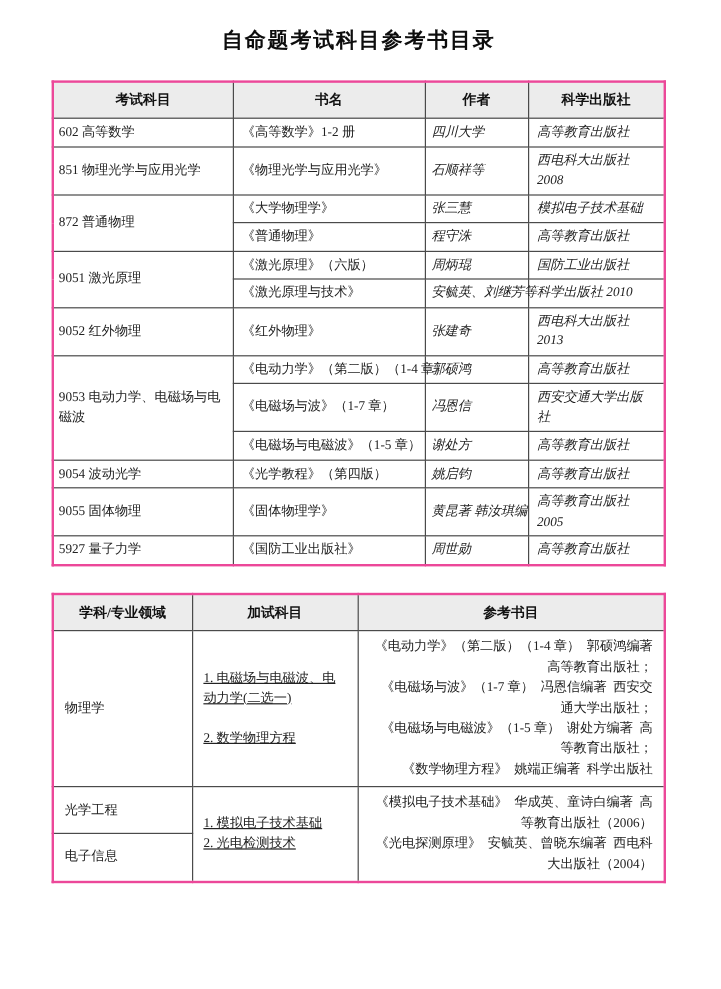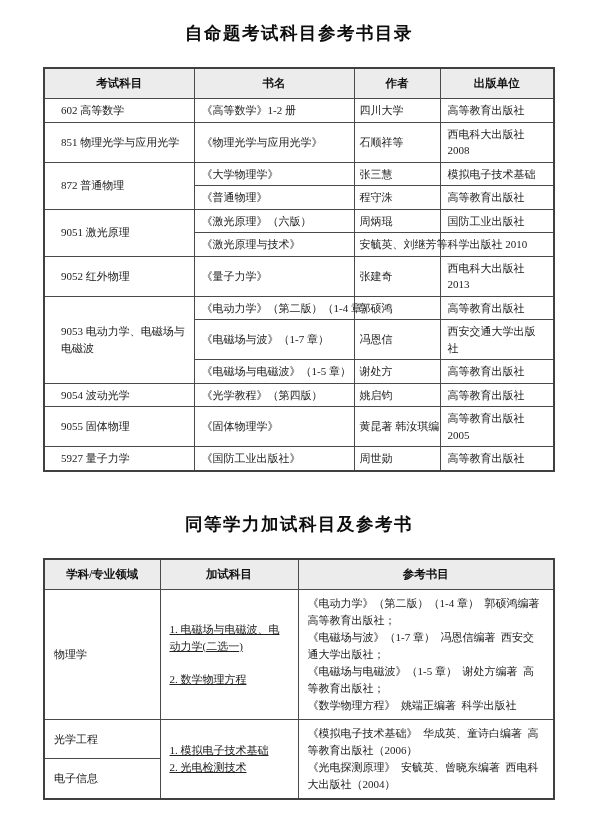--- a/index.html
+++ b/index.html
@@ -9,62 +9,62 @@
   }
   .page{position:relative;width:598px;height:824px;background:#ffffff;}
   .title{
     margin:0;font-weight:700;text-align:center;
     font-size:17.5px;letter-spacing:1.5px;color:#0d0d0d;
   }
   .title1{padding-top:21px;}
   .title2{margin-top:40px;}
   table.ref-table{
     border-collapse:collapse;table-layout:fixed;width:510px;
-    margin:0 auto;border:2px solid #404040;background:#fff;
+    margin:0 auto;border:2px solid #ec4899;background:#fff;
   }
   #table1{margin-top:22px;}
   #table2{margin-top:22px;}
   .ref-table th{
     background:#ececec;font-weight:700;font-size:11.5px;color:#111;
     padding:7px 2px;text-align:center;border:1px solid #4a4a4a;
   }
   .ref-table td{
     border:1px solid #4a4a4a;font-size:11px;line-height:1.5;
     padding:3px 7px;vertical-align:middle;text-align:left;color:#222;
   }
   
-  #table1 td.c0{padding-left:16px;}
+  #table1 td.c0{padding-left:4px;}
   #table1 td.c1{white-space:nowrap;margin-left:20px;}
-  #table1 td.c2{white-space:nowrap;padding-left:5px;padding-right:20px;}
-  #table1 td.c3{white-space:pre-line;}
+  #table1 td.c2{white-space:nowrap;padding-left:5px;padding-right:20px;font-style:italic;}
+  #table1 td.c3{white-space:pre-line;font-style:italic;}
   
   #table2 td.c0{padding-left:9px;}
   #table2 td.c1{white-space:pre-wrap;padding:6px 9px;text-decoration:underline;}
-  #table2 td.c2{white-space:pre-wrap;padding:5px 9px;line-height:1.55;}
+  #table2 td.c2{white-space:pre-wrap;padding:5px 9px;line-height:1.55;text-align:right;}
 </style>
 </head>
 <body>
 
 <div class="page">
 
   <h1 class="title title1">自命题考试科目参考书目录</h1>
 
   <table id="table1" class="ref-table">
     <colgroup>
       <col style="width:150px">
         <col style="width:160px">
         <col style="width:86px">
         <col style="width:114px">
     </colgroup>
     <thead>
       <tr>
           <th>考试科目</th>
           <th>书名</th>
           <th>作者</th>
-          <th>出版单位</th>
+          <th>科学出版社</th>
         </tr>
     </thead>
     <tbody>
         <tr>
           <td class="c0">602 高等数学</td>
           <td class="c1">《高等数学》1-2 册</td>
           <td class="c2">四川大学</td>
           <td class="c3">高等教育出版社</td>
         </tr>
         <tr>
@@ -91,21 +91,21 @@
           <td class="c2">周炳琨</td>
           <td class="c3">国防工业出版社</td>
         </tr>
         <tr>
           <td class="c1">《激光原理与技术》</td>
           <td class="c2">安毓英、刘继芳等</td>
           <td class="c3">科学出版社 2010</td>
         </tr>
         <tr>
           <td class="c0">9052 红外物理</td>
-          <td class="c1">《量子力学》</td>
+          <td class="c1">《红外物理》</td>
           <td class="c2">张建奇</td>
           <td class="c3">西电科大出版社
 2013</td>
         </tr>
         <tr>
           <td rowspan="3" class="c0">9053 电动力学、电磁场与电磁波</td>
           <td class="c1">《电动力学》（第二版）（1-4 章）</td>
           <td class="c2">郭硕鸿</td>
           <td class="c3">高等教育出版社</td>
         </tr>
@@ -134,21 +134,20 @@
         </tr>
         <tr>
           <td class="c0">5927 量子力学</td>
           <td class="c1">《国防工业出版社》</td>
           <td class="c2">周世勋</td>
           <td class="c3">高等教育出版社</td>
         </tr>
       </tbody>
   </table>
 
-  <h1 class="title title2">同等学力加试科目及参考书</h1>
 
   <table id="table2" class="ref-table">
     <colgroup>
       <col style="width:116px">
         <col style="width:138px">
         <col style="width:256px">
     </colgroup>
     <thead>
       <tr>
           <th>学科/专业领域</th>

